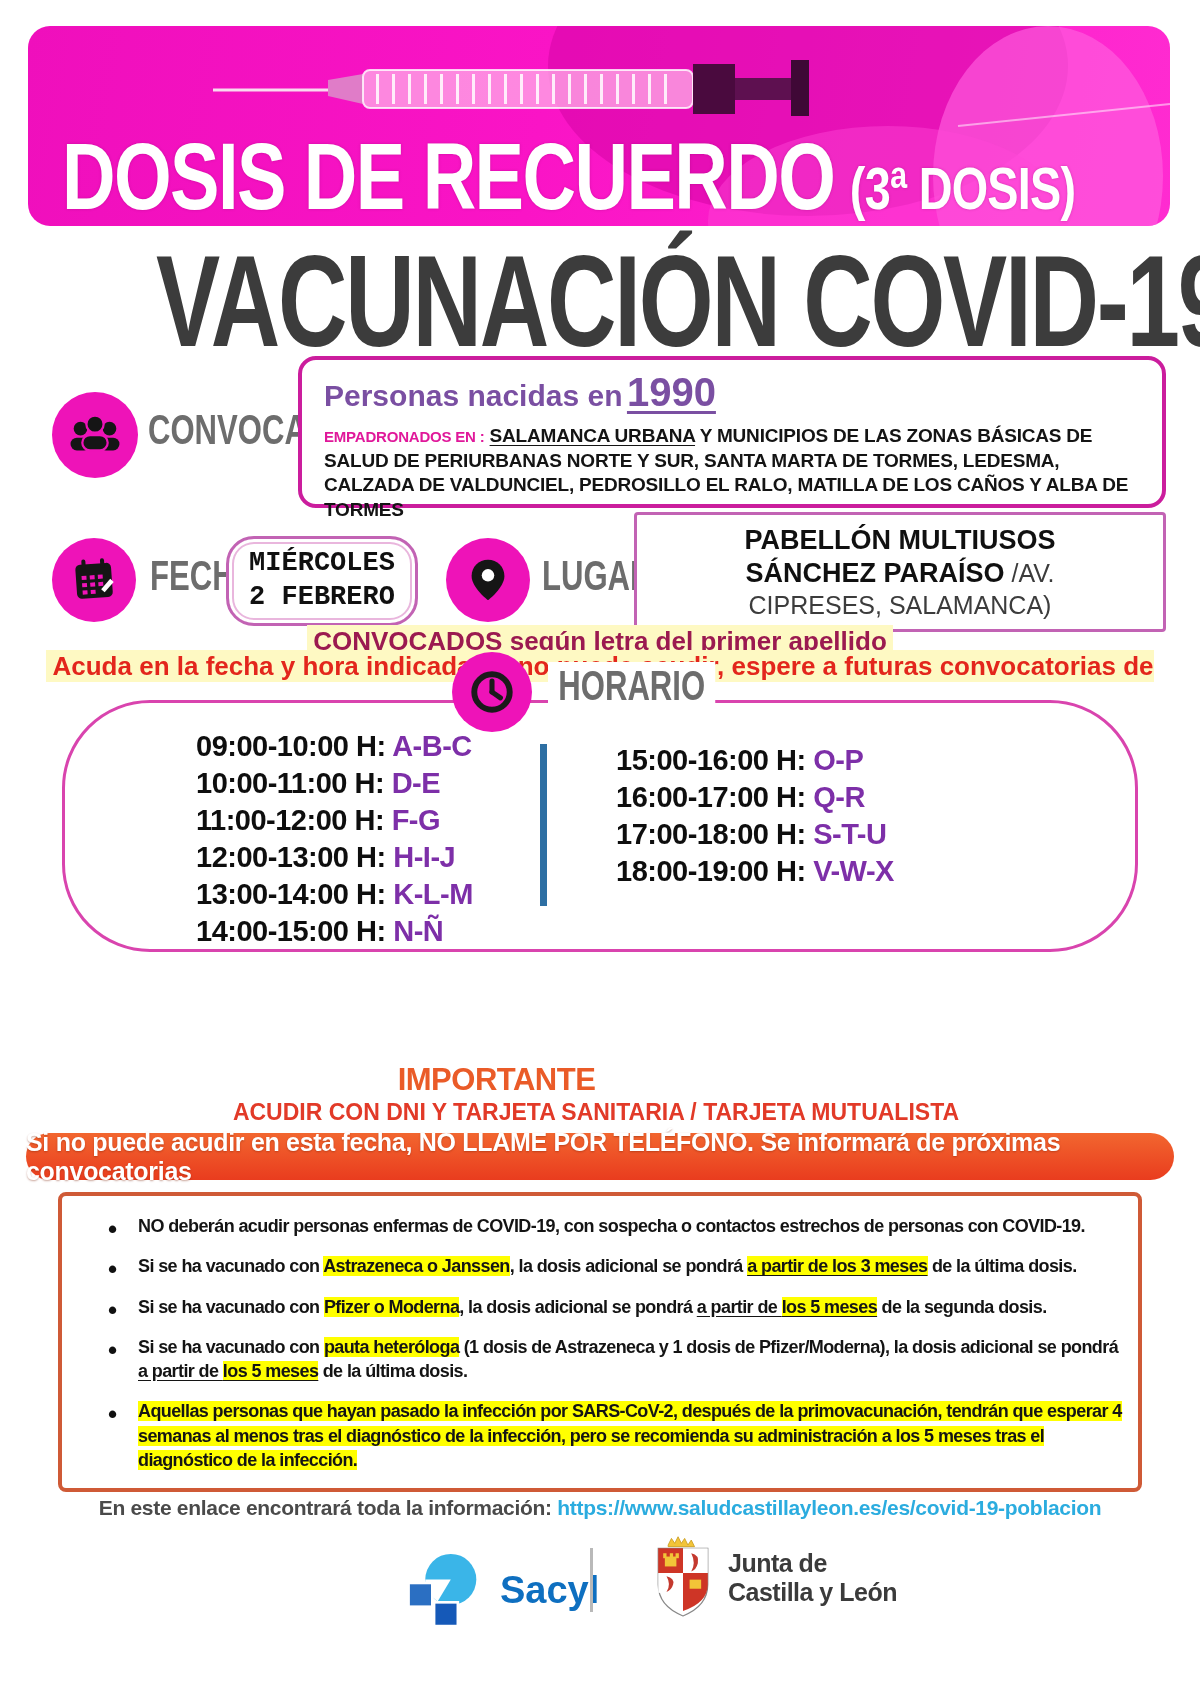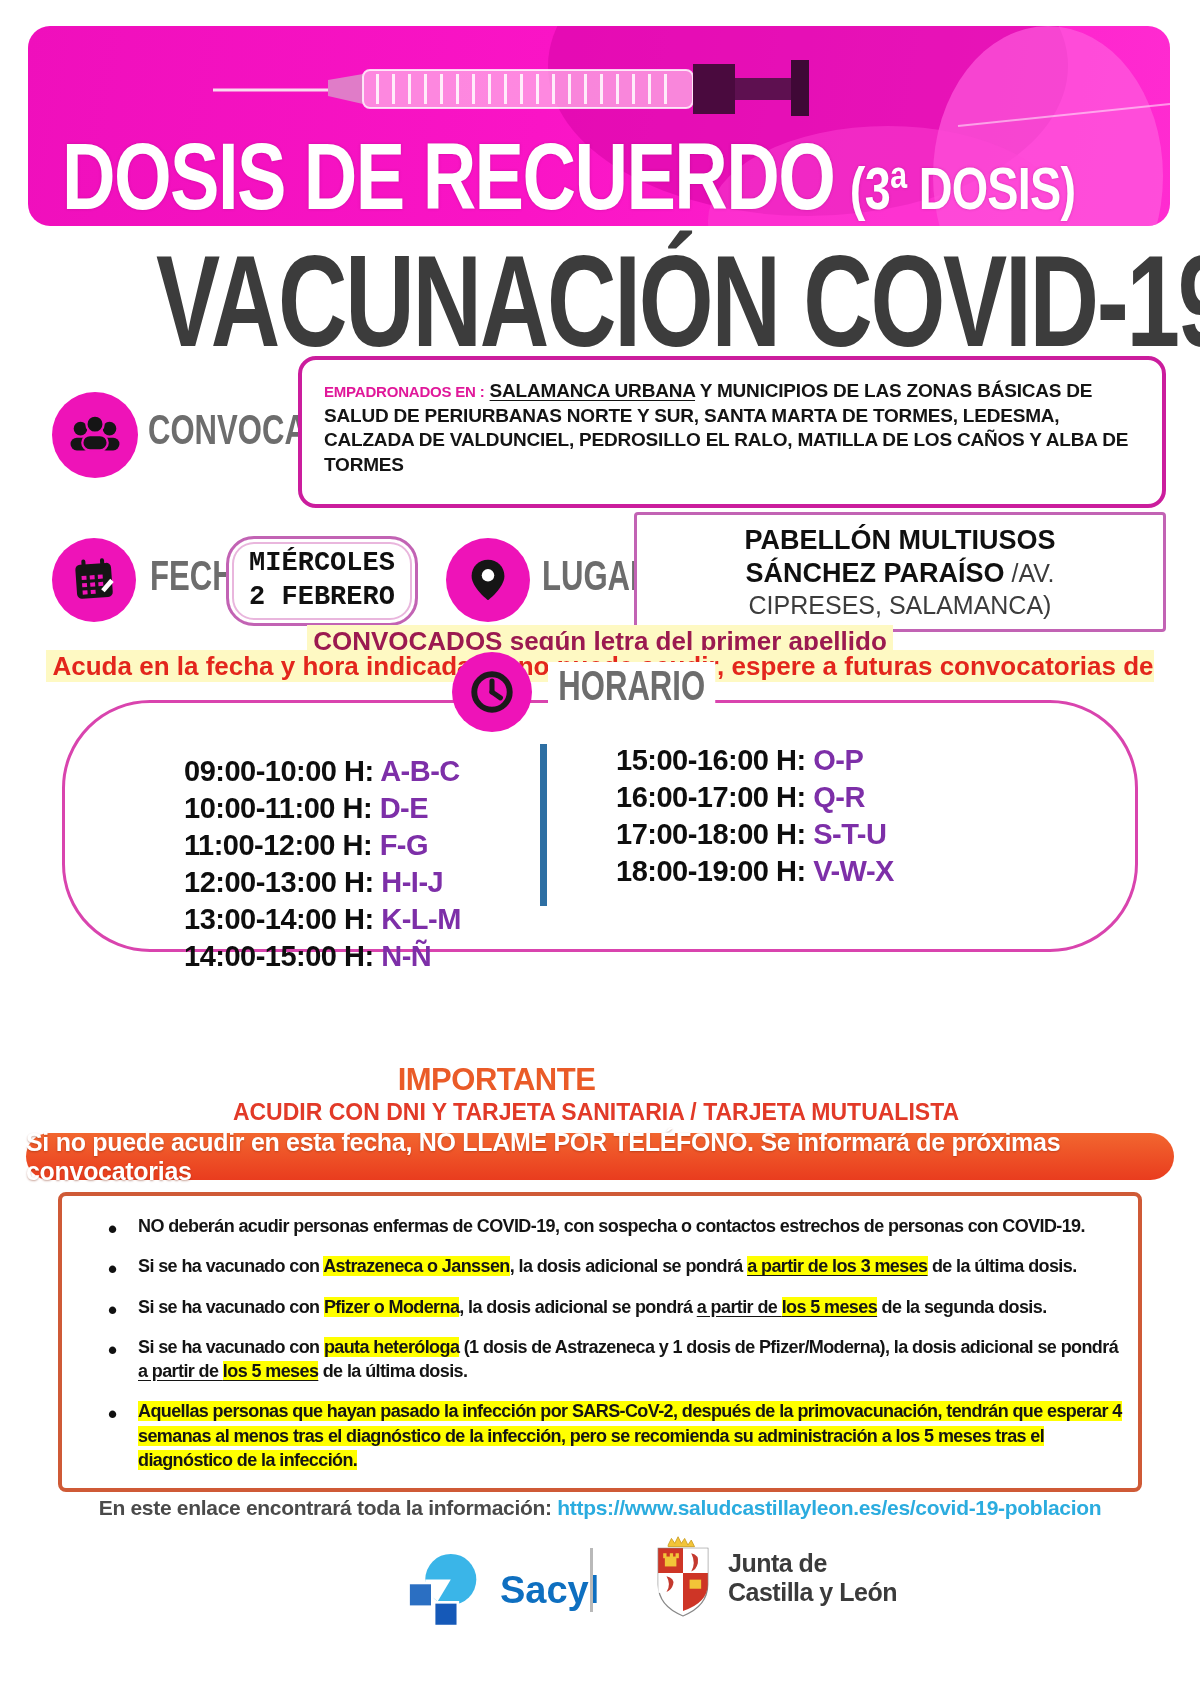--- a/index.html
+++ b/index.html
@@ -54,21 +54,21 @@
   .notice span{background:#fef9c3;font-weight:bold;font-size:26px;padding:1px 6px;}
   .n1 span{color:#9b1a50;} .n2 span{color:#e3261c;}
 
   
   .hbox{position:absolute;left:62px;top:700px;width:1076px;height:252px;box-sizing:border-box;
         border:3px solid #d944ae;border-radius:88px;background:#fff;}
   .hlabel{position:absolute;left:548px;top:662px;font-size:42px;font-weight:bold;color:#6d6d6d;
           background:#fff;padding:0 14px;transform:scaleX(0.74);transform-origin:left center;z-index:3;}
   .hicon{left:452px;top:652px;width:80px;height:80px;z-index:3;}
   .sched{position:absolute;z-index:2;}
-  .sched-left{left:184px;top:728px;margin-top:25px;}
+  .sched-left{left:196px;top:728px;}
   .sched-right{left:616px;top:742px;}
   .srow{font-size:29px;font-weight:bold;color:#0e0e0e;line-height:37px;letter-spacing:-0.5px;white-space:nowrap;}
   .slet{color:#7d2fa8;}
   .sdivider{position:absolute;left:540px;top:744px;width:7px;height:162px;background:#2e6fa3;z-index:2;}
 
   
   .imp-title{position:absolute;top:1062px;left:0;width:993px;text-align:center;
              font-size:31px;font-weight:bold;color:#ea5b28;letter-spacing:-0.5px;}
   .imp-sub{position:absolute;top:1099px;left:0;width:1192px;text-align:center;
            font-size:23px;font-weight:bold;color:#e23a28;}
@@ -130,20 +130,24 @@
         <rect x="5" y="35" width="22" height="14" rx="7" fill="#151515"></rect>
       <circle cx="48" cy="25" r="7.5" fill="#151515"></circle>
         <rect x="37" y="35" width="22" height="14" rx="7" fill="#151515"></rect>
       <circle cx="32" cy="20" r="9.5" fill="#151515" stroke="#ee13b8" stroke-width="2.5"></circle>
       <rect x="18" y="32" width="28" height="17" rx="8.5" fill="#151515" stroke="#ee13b8" stroke-width="2.5"></rect>
     </svg>
   </div>
   <div class="seclabel" style="left:148px;top:406px;">CONVOCADOS</div>
 
   <div class="pbox">
+    <div>
+      <span class="pbox-line1">Personas nacidas en</span>
+      <span class="pbox-year">1990</span>
+    </div>
     <div class="pbox-line2">
       <span class="emp-label">EMPADRONADOS EN :</span>
       <span class="u">SALAMANCA URBANA</span><span> Y MUNICIPIOS DE LAS ZONAS BÁSICAS DE SALUD DE PERIURBANAS NORTE Y SUR, SANTA MARTA DE TORMES, LEDESMA, CALZADA DE VALDUNCIEL, PEDROSILLO EL RALO, MATILLA DE LOS CAÑOS Y ALBA DE TORMES</span>
     </div>
   </div>
 
   <div class="iconcircle" style="left:52px;top:538px;width:84px;height:84px;">
     <svg width="52" height="52" viewBox="0 0 64 64">
       <rect x="10" y="12" width="44" height="42" rx="6" fill="#151515" transform="rotate(-4 32 32)"></rect>
       <rect x="18" y="6" width="5" height="12" rx="2.5" fill="#151515" transform="rotate(-4 32 32)"></rect>

